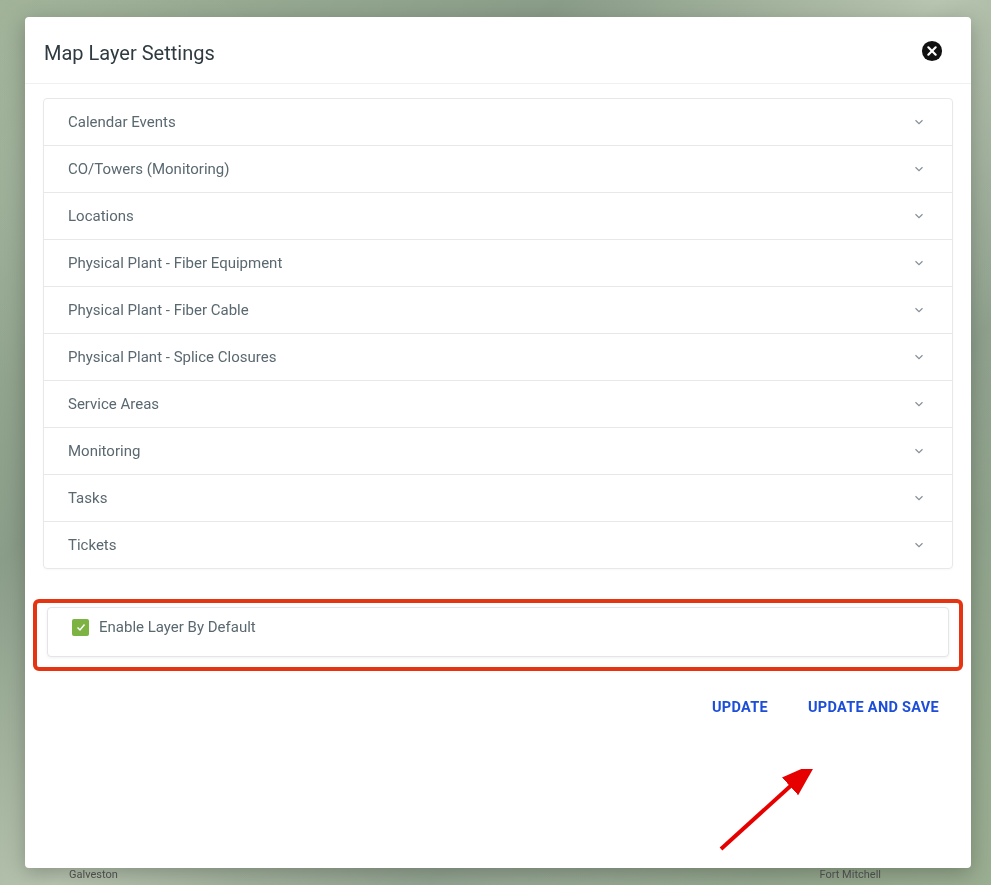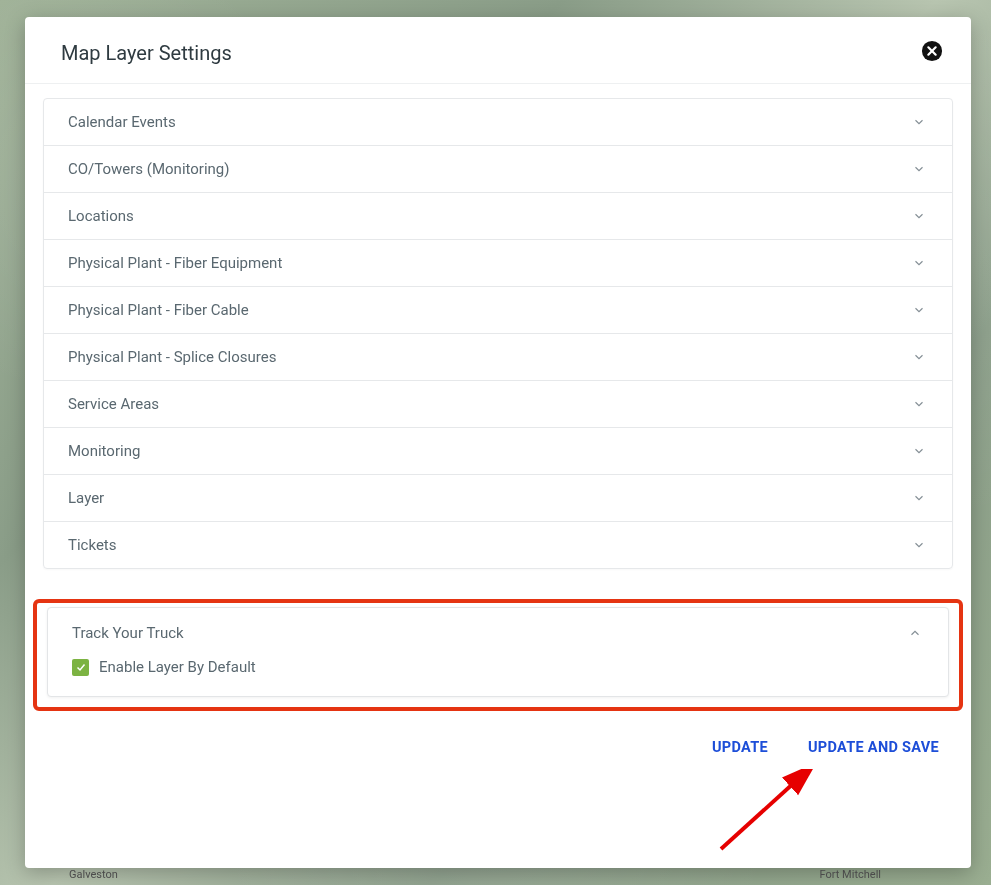--- a/index.html
+++ b/index.html
@@ -34,21 +34,21 @@
       border-radius: 4px;
       box-shadow: 0 5px 20px rgba(0,0,0,.25);
       display: flex;
       flex-direction: column;
       padding-bottom: 18px;
     }
     .dialog-header {
       display: flex;
       justify-content: space-between;
       align-items: center;
-      padding: 24px 28px 18px 36px;
+      padding: 24px 28px 18px 19px;
       border-bottom: 1px solid #eef0f1;
     }
     .dialog-title {
       font-size: 20px;
       color: #2f3b41;
       font-weight: 400;
     }
     .close-btn {
       width: 22px; height: 22px;
       cursor: pointer;
@@ -243,21 +243,21 @@
       <span class="panel-label">Monitoring</span>
       <span class="chevron">
         <svg viewBox="0 0 24 24">
                 <polyline points="6 9 12 15 18 9"></polyline>
               </svg>
       </span>
     </div>
         </div>
         <div class="panel">
     <div class="panel-header">
-      <span class="panel-label">Layer</span>
+      <span class="panel-label">Tasks</span>
       <span class="chevron">
         <svg viewBox="0 0 24 24">
                 <polyline points="6 9 12 15 18 9"></polyline>
               </svg>
       </span>
     </div>
         </div>
         <div class="panel">
     <div class="panel-header">
       <span class="panel-label">Tickets</span>
@@ -266,28 +266,20 @@
                 <polyline points="6 9 12 15 18 9"></polyline>
               </svg>
       </span>
     </div>
         </div>
       </div>
   </div>
 
   <div class="highlight-box">
     <div class="exp-panel">
-      <div class="exp-header">
-        <span class="exp-label">Track Your Truck</span>
-        <span class="chevron">
-          <svg viewBox="0 0 24 24">
-              <polyline points="6 15 12 9 18 15"></polyline>
-            </svg>
-        </span>
-      </div>
       <div class="exp-body">
         <div class="checkbox-row">
           <span class="checkbox">
             <svg viewBox="0 0 24 24">
                 <polyline points="5 13 10 18 19 7"></polyline>
               </svg>
           </span>
           <span class="checkbox-label">Enable Layer By Default</span>
         </div>
       </div>

